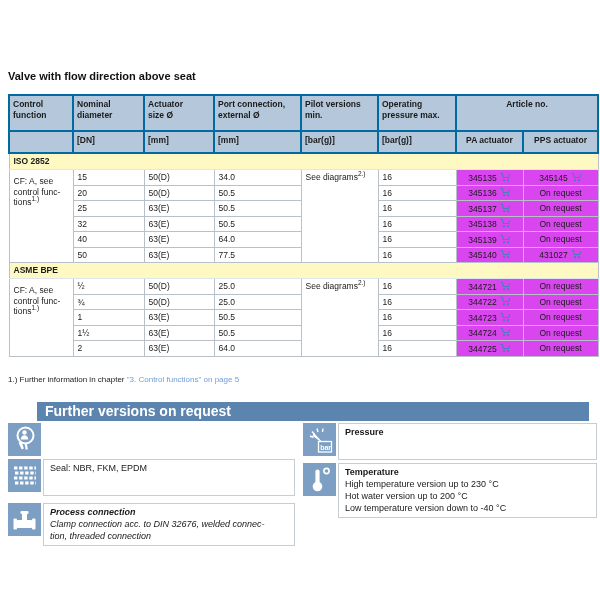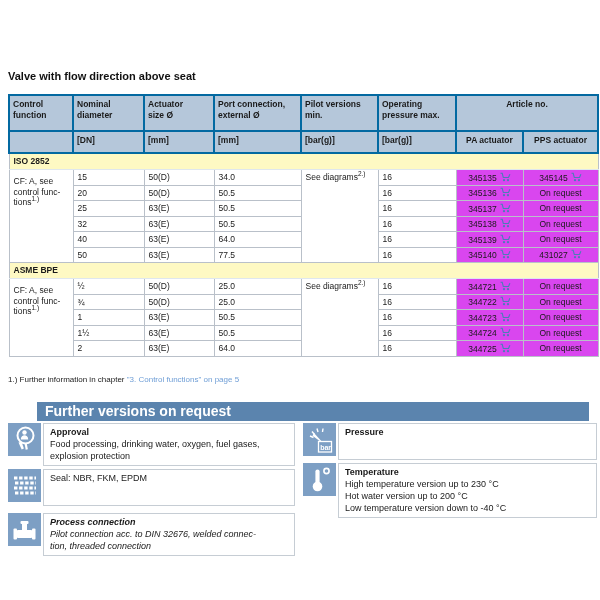--- a/index.html
+++ b/index.html
@@ -257,25 +257,20 @@
           <div class="icon-box">
             <svg width="33" height="33" viewBox="0 0 33 33">
               <rect width="33" height="33" fill="#7d9fc4"></rect>
               <circle cx="17.5" cy="12.5" r="8" fill="none" stroke="#fff" stroke-width="2"></circle>
               <circle cx="16.5" cy="9.5" r="2.2" fill="#fff"></circle>
               <path d="M12.8 16.5c0-3 2-4.3 3.7-4.3s3.7 1.3 3.7 4.3z" fill="#fff"></path>
               <path d="M10.5 19.5l3.2 7 2.2-1-2.4-6.8z" fill="#fff"></path>
               <path d="M16.5 20.5l1.2 6.3 2.2-.5-1.2-6.2z" fill="#fff"></path>
             </svg>
           </div>
-          <div class="item-text">
-            <div class="item-title">Approval</div>
-            <div class="item-lines">Food processing, drinking water, oxygen, fuel gases,
-explosion protection</div>
-          </div>
         </div>
         <div class="item">
           <div class="icon-box">
             <svg width="33" height="33" viewBox="0 0 33 33">
               <rect width="33" height="33" fill="#7d9fc4"></rect>
               <g stroke="#fff" stroke-width="3.2" stroke-dasharray="3.4,1.7">
                 <line x1="6" y1="9" x2="28" y2="9"></line>
                 <line x1="7" y1="14" x2="28" y2="14"></line>
                 <line x1="6" y1="19" x2="28" y2="19"></line>
                 <line x1="7" y1="24" x2="28" y2="24"></line>
@@ -292,21 +287,21 @@
               <rect width="33" height="33" fill="#7d9fc4"></rect>
               <rect x="12.5" y="8" width="8" height="3" rx="1" fill="#fff"></rect>
               <rect x="14" y="10" width="5" height="9" fill="#fff"></rect>
               <rect x="8" y="17" width="17" height="8" rx="2" fill="#fff"></rect>
               <rect x="5.5" y="15.5" width="3.5" height="11" rx="1" fill="#fff"></rect>
               <rect x="24" y="15.5" width="3.5" height="11" rx="1" fill="#fff"></rect>
             </svg>
           </div>
           <div class="item-text">
             <div class="item-title">Process connection</div>
-            <div class="item-lines">Pilot connection acc. to DIN 32676, welded connec-
+            <div class="item-lines">Clamp connection acc. to DIN 32676, welded connec-
 tion, threaded connection</div>
           </div>
         </div>
       </div>
     <div class="col-right" id="fv-right">
         <div class="item">
           <div class="icon-box">
             <svg width="33" height="33" viewBox="0 0 33 33">
               <rect width="33" height="33" fill="#7d9fc4"></rect>
               <g stroke="#fff" stroke-width="1.4">

